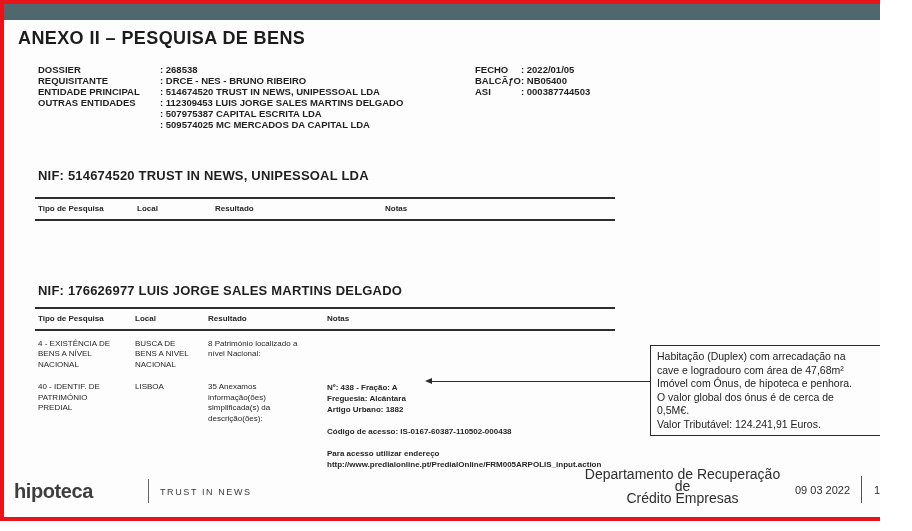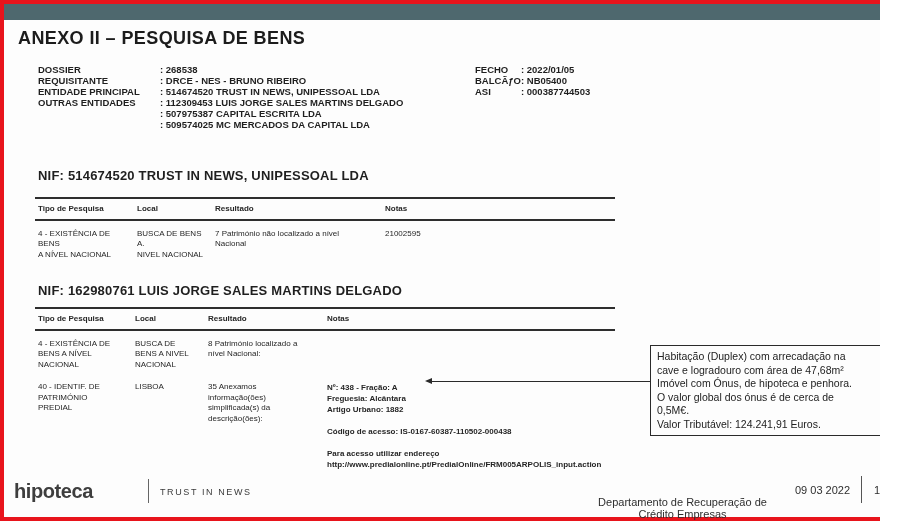--- a/index.html
+++ b/index.html
@@ -42,21 +42,21 @@
            border-top:1.5px solid #2a2a2a; }
   .arrow::before { content:""; position:absolute; left:-3px; top:-4.5px; width:0; height:0;
            border-top:3.5px solid transparent; border-bottom:3.5px solid transparent;
            border-right:7px solid #2a2a2a; }
 
   
   .logo { position:absolute; left:14px; top:480px; font-size:20px; font-weight:bold;
           letter-spacing:-.4px; color:#3e3e3e; }
   .vdiv1 { position:absolute; left:148px; top:479px; width:1px; height:24px; background:#666; }
   .client { position:absolute; left:160px; top:487px; font-size:9px; letter-spacing:1.6px; color:#3a3a3a; }
-  .dept { position:absolute; left:580px; top:496px; width:205px; font-size:11px; line-height:12px;
+  .dept { position:absolute; left:580px; top:468px; width:205px; font-size:14px; line-height:12px;
           text-align:center; color:#2e2e2e; white-space:pre-line; }
   .fdate { position:absolute; left:795px; top:484px; font-size:11px; color:#2e2e2e; }
   .vdiv2 { position:absolute; left:861px; top:476px; width:1px; height:27px; background:#555; }
   .pageno { position:absolute; left:874px; top:484px; font-size:11px; color:#2e2e2e; }
 </style>
 </head>
 <body>
 
 <div class="page">
   <div class="frame"></div>
@@ -110,34 +110,23 @@
 
   <div class="tbl t1" style="top:197px">
     <div class="rule"></div>
     <div class="thead">
       <span class="cell">Tipo de Pesquisa</span>
       <span class="cell">Local</span>
       <span class="cell">Resultado</span>
       <span class="cell">Notas</span>
     </div>
     <div class="rule thin"></div>
-    <div class="tbody">
-      <div class="trow">
-        <span class="cell">4 - EXISTÊNCIA DE BENS
-A NÍVEL NACIONAL</span>
-        <span class="cell">BUSCA DE BENS A.
-NIVEL NACIONAL</span>
-        <span class="cell">7 Património não localizado a nível
-Nacional</span>
-        <span class="cell">21002595</span>
-      </div>
-    </div>
   </div>
 
-  <div class="nif" style="top:283px">NIF: 162980761 LUIS JORGE SALES MARTINS DELGADO</div>
+  <div class="nif" style="top:283px">NIF: 176626977 LUIS JORGE SALES MARTINS DELGADO</div>
 
   <div class="tbl t2" style="top:307px">
     <div class="rule"></div>
     <div class="thead">
       <span class="cell">Tipo de Pesquisa</span>
       <span class="cell">Local</span>
       <span class="cell">Resultado</span>
       <span class="cell">Notas</span>
     </div>
     <div class="rule thin"></div>

